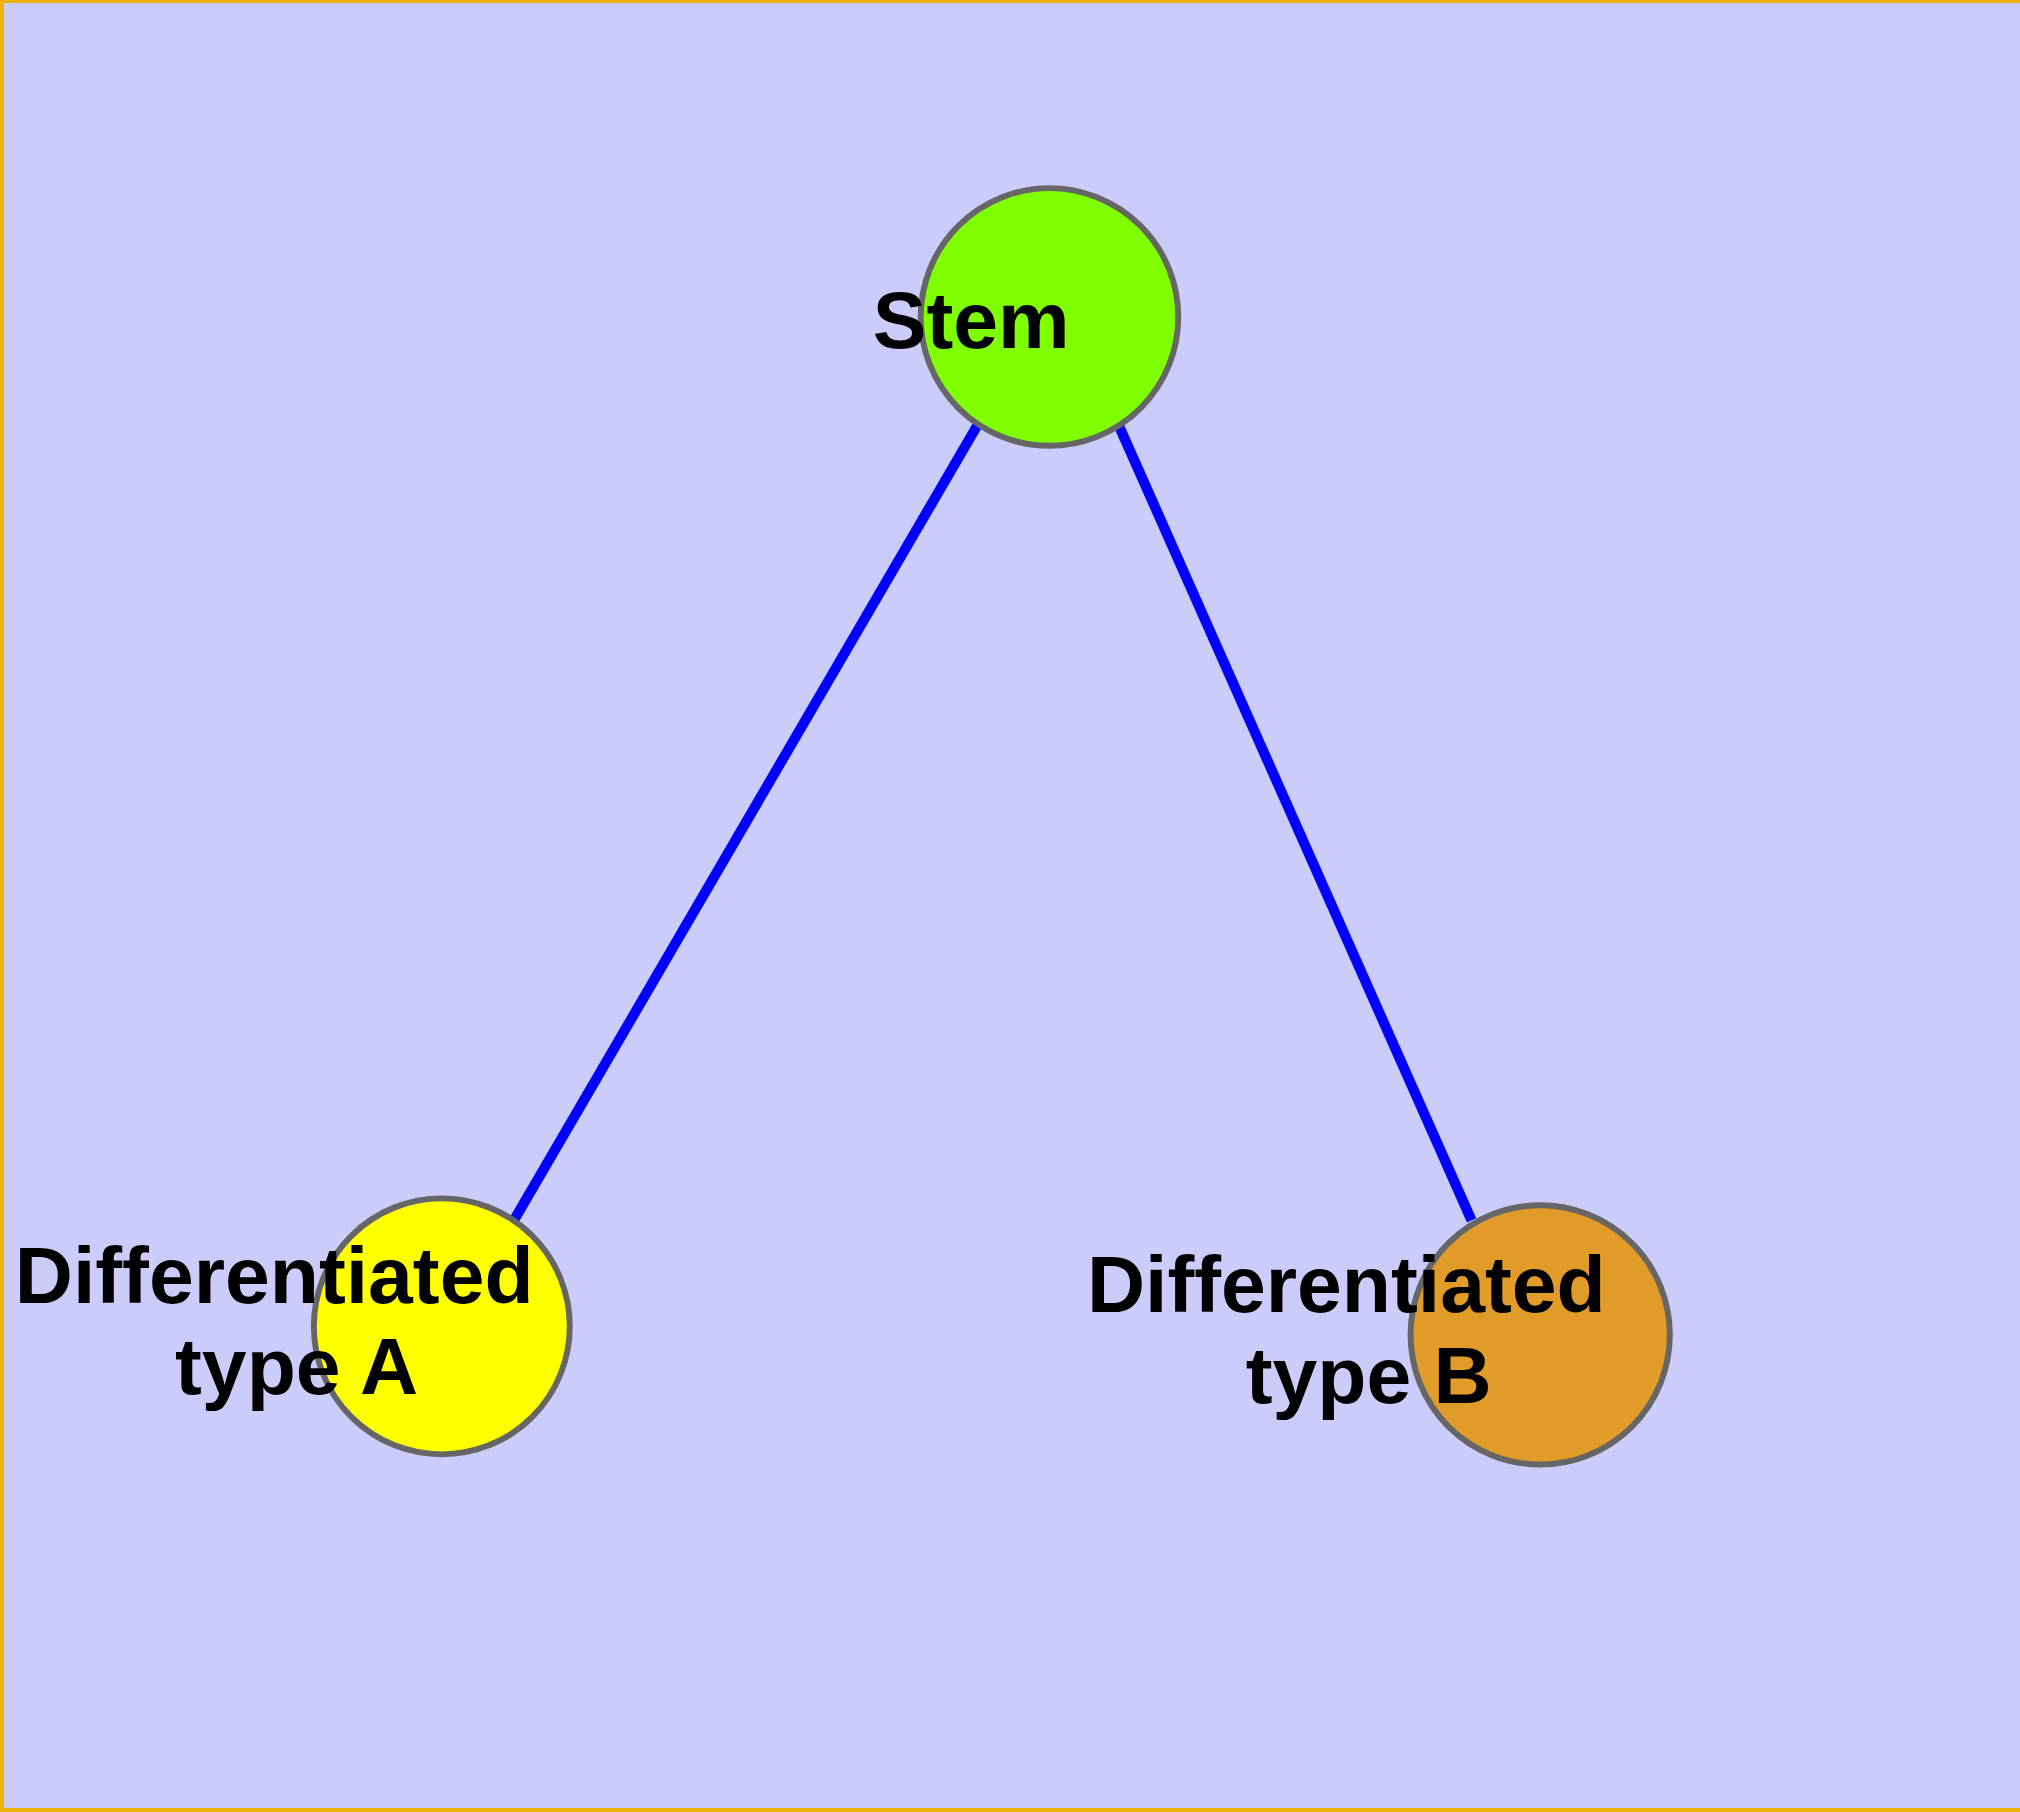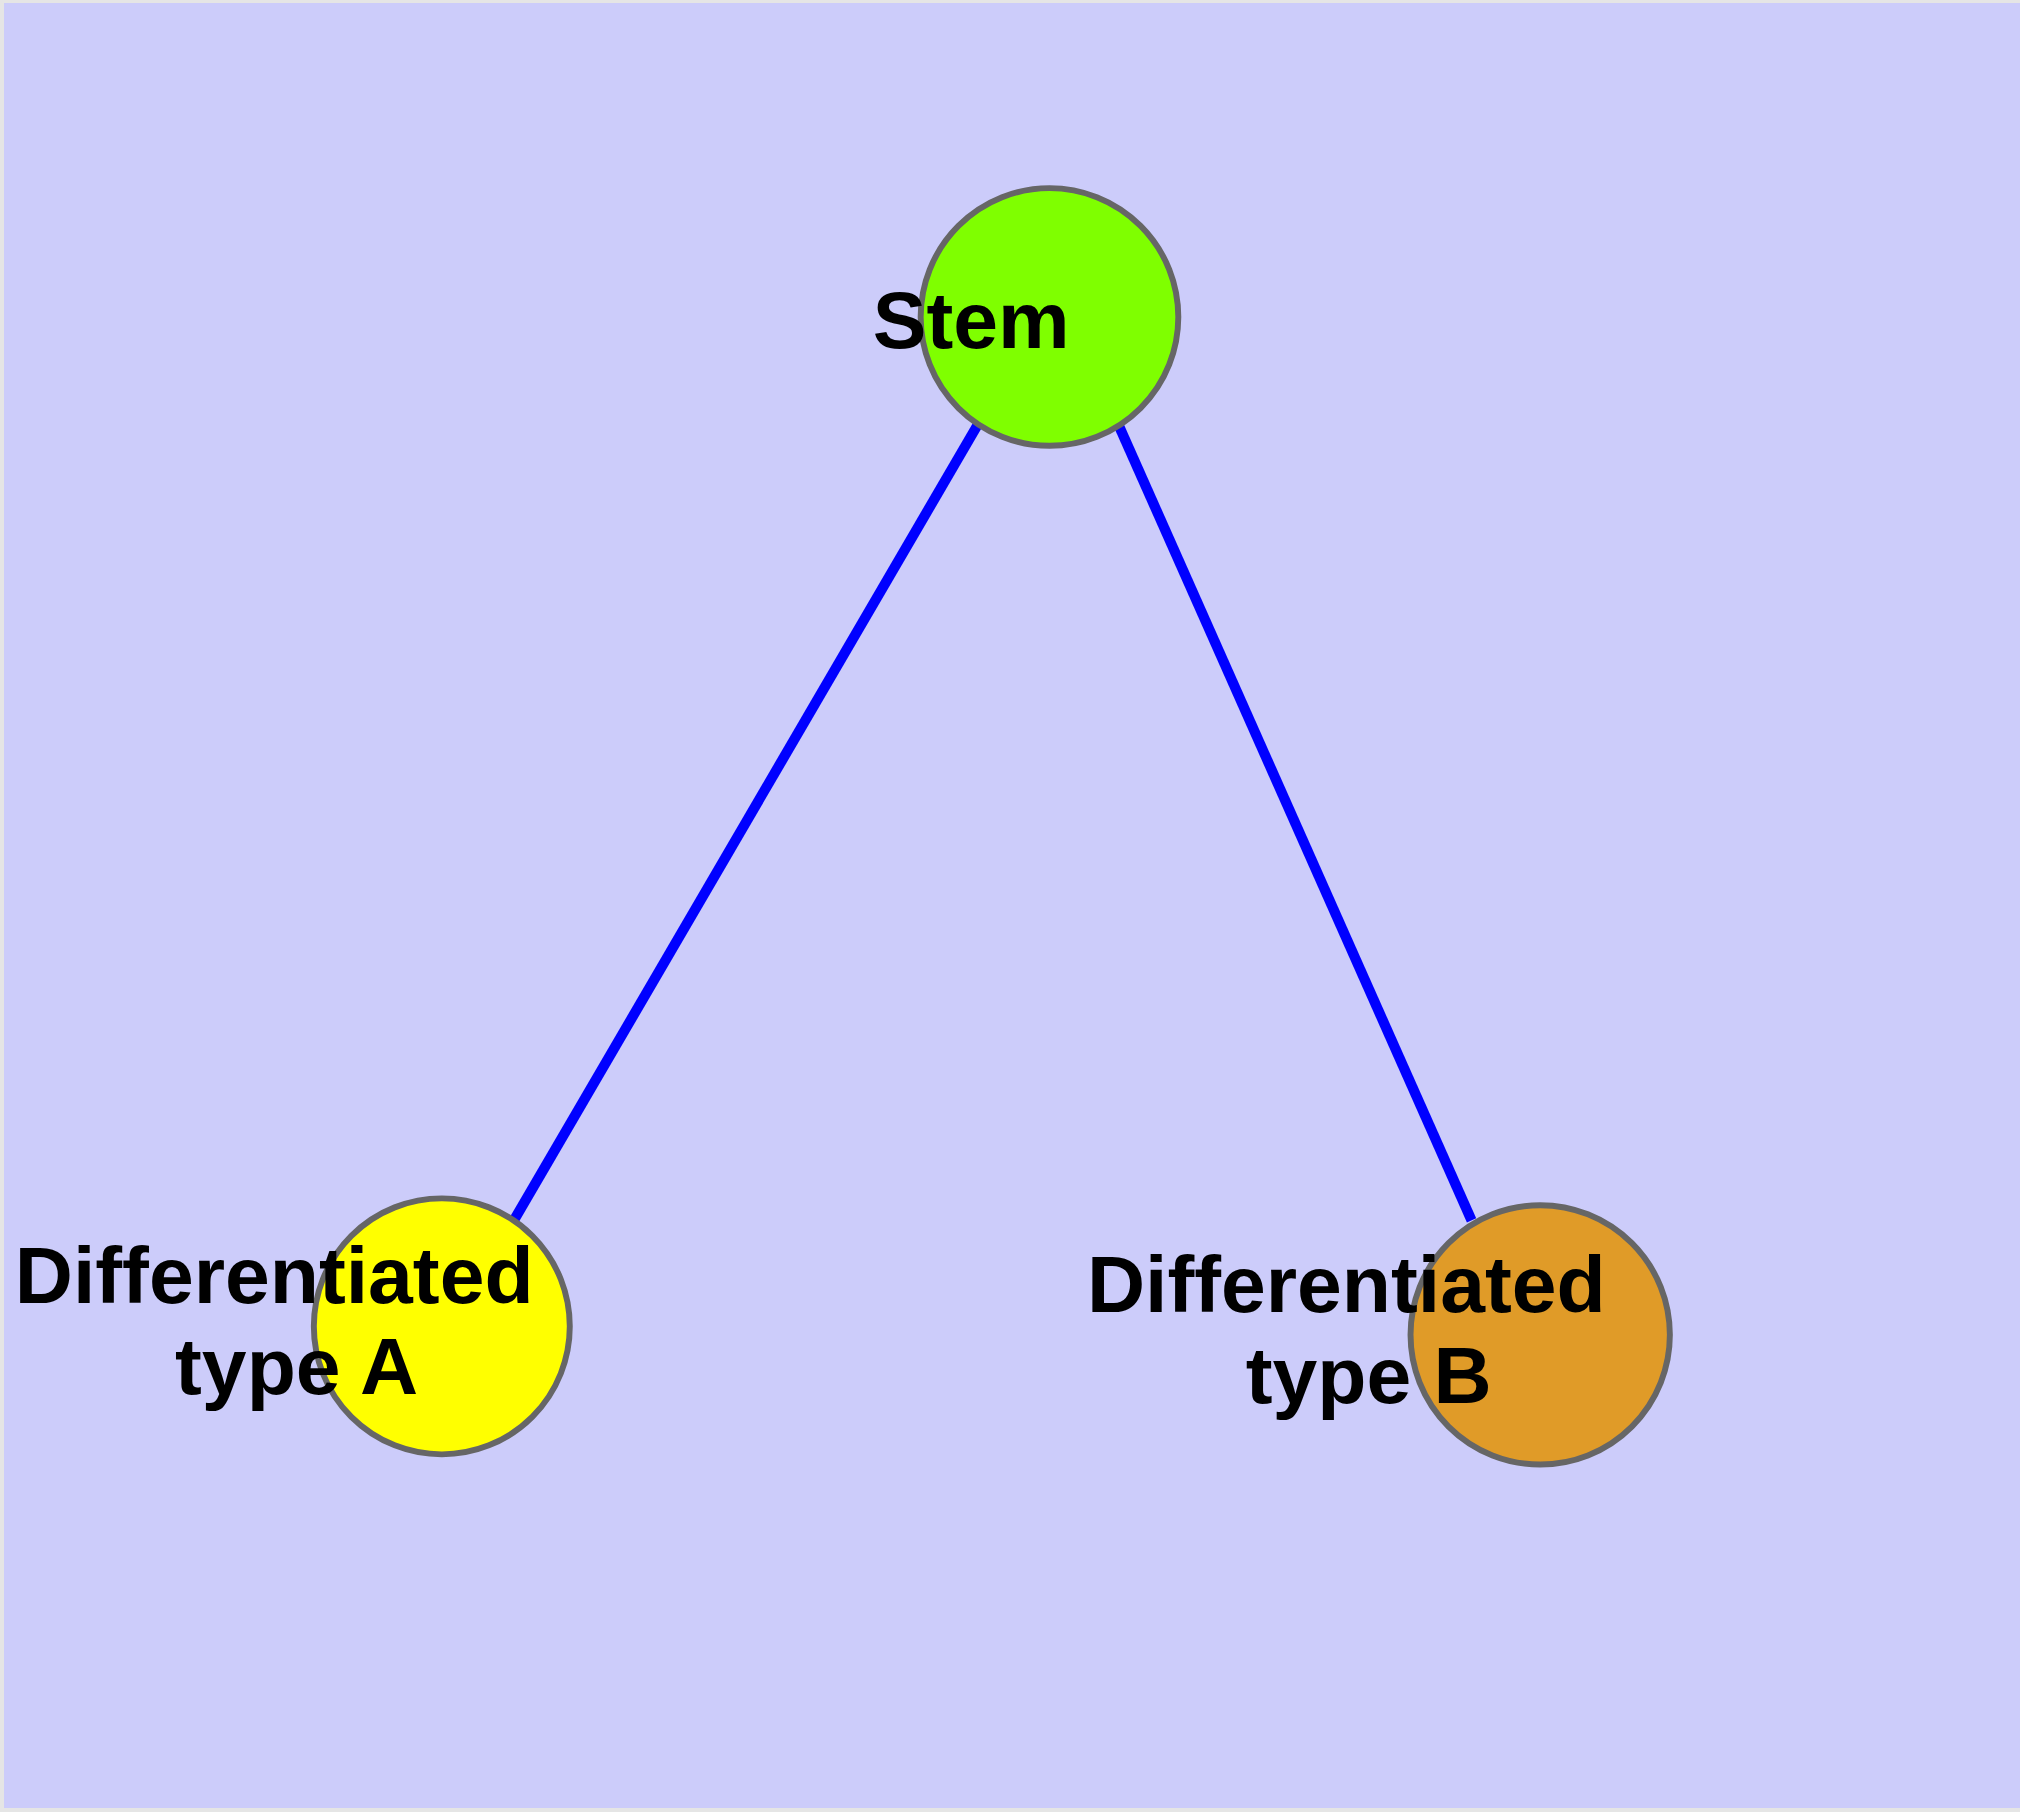--- a/index.html
+++ b/index.html
@@ -5,21 +5,21 @@
 <style>
   html, body {
     margin: 0;
     padding: 0;
     background: #ffffff;
   }
   #canvas {
     position: relative;
     width: 2021px;
     height: 1812px;
-    background: #e5e5e5;
+    background: #eab308;
     overflow: hidden;
     font-family: "Liberation Sans", "DejaVu Sans", sans-serif;
   }
   #plot-area {
     position: absolute;
     left: 4.2px;
     top: 2.5px;
     width: 2016px;
     height: 1805px;
     background: #ccccfa;

